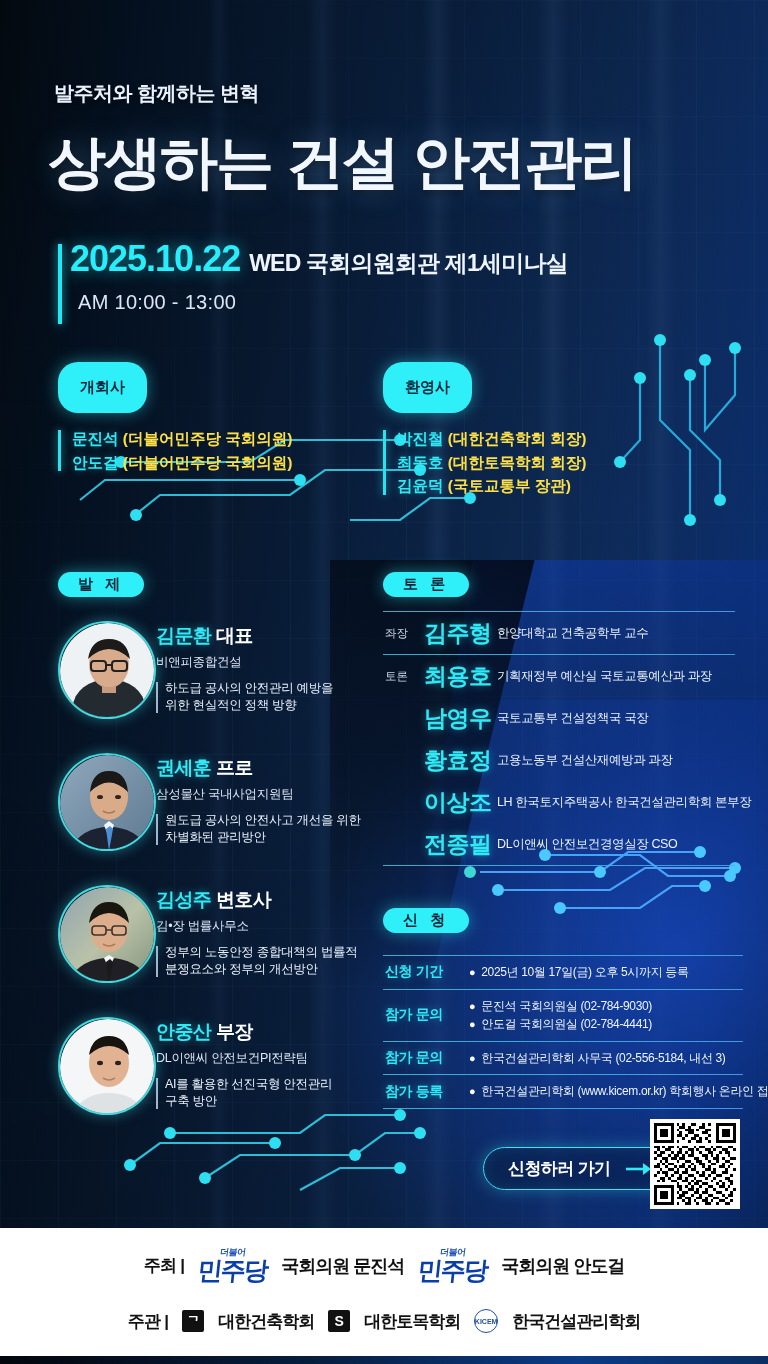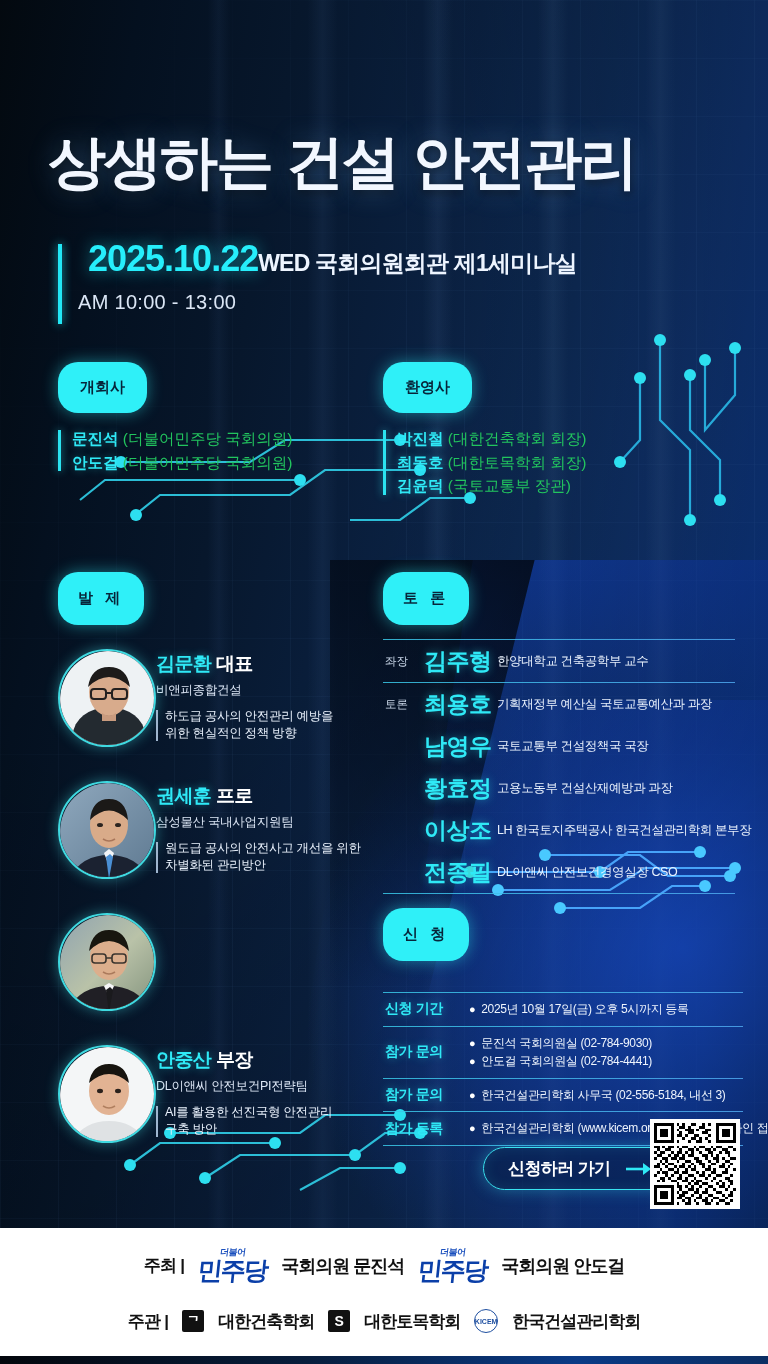--- a/index.html
+++ b/index.html
@@ -65,57 +65,57 @@
     font-size:58px; font-weight:800; letter-spacing:-2px; line-height:1;
     color:#f2f7ff;
     text-shadow:0 0 26px rgba(120,190,255,0.35), 0 3px 10px rgba(0,0,0,0.65);
     white-space:nowrap;
   }
   .date-block { position:absolute; left:58px; top:238px; }
   .date-bar {
     position:absolute; left:0; top:6px; width:4px; height:80px;
     background:#22e7f5; box-shadow:0 0 10px rgba(34,231,245,0.8);
   }
-  .date-line1 { margin-left:30px; display:flex; align-items:baseline; white-space:nowrap; }
+  .date-line1 { margin-left:12px; display:flex; align-items:baseline; gap:9px; white-space:nowrap; }
   .date-num {
     font-size:36px; font-weight:800; letter-spacing:-1px; color:#26eefb;
     text-shadow:0 0 16px rgba(38,238,251,0.55);
   }
   .date-where { font-size:23px; font-weight:700; color:#eef5ff; letter-spacing:-0.8px; }
   .date-time {
     margin-left:20px; margin-top:11px; font-size:20px; font-weight:400;
     color:#dbe6f5; letter-spacing:0.3px;
   }
 
   
   .pill {
     display:inline-block; background:#2ff0f8; color:#07253a;
     font-size:15px; font-weight:800; letter-spacing:0px;
     padding:16px 22px; border-radius:20px;
     box-shadow:0 0 16px rgba(47,240,248,0.45);
     white-space:nowrap;
   }
-  .pill.wide { letter-spacing:4px; padding:17px 20px; }
+  .pill.wide { letter-spacing:4px; padding:3px 20px; }
 
   
   .sec { position:absolute; }
   .sec-open  { left:58px;  top:362px; }
   .sec-welc  { left:383px; top:362px; }
   .sec-pres  { left:58px;  top:572px; }
   .sec-disc  { left:383px; top:572px; }
   .sec-apply { left:383px; top:908px; }
 
   .name-list { margin-top:14px; padding-left:14px; position:relative; }
   .name-list::before {
     content:""; position:absolute; left:0; top:3px; bottom:3px; width:3px;
     background:#2be3f0; box-shadow:0 0 8px rgba(43,227,240,0.7);
   }
   .name-row { font-size:15.5px; line-height:1.52; white-space:nowrap; }
   .nm { color:#2fe9f6; font-weight:800; text-shadow:0 0 8px rgba(47,233,246,0.4); }
-  .org { color:#22c55e; font-weight:400; }
+  .org { color:#fde047; font-weight:700; }
 
   
   .presenters { margin-top:16px; }
   .pres-row { display:flex; align-items:flex-start; gap:0; height:132px; }
   .avatar {
     width:98px; height:98px; border-radius:50%; flex:0 0 98px; margin-top:8px;
     border:2px solid #3fd9e0; overflow:hidden; position:relative;
     box-shadow:0 0 14px rgba(63,217,224,0.45);
   }
   .avatar svg { display:block; width:98px; height:98px; }
@@ -138,21 +138,21 @@
   .disc-row { display:flex; align-items:center; gap:9px; padding:5.5px 0 5.5px 2px; white-space:nowrap; }
   .disc-role { width:30px; font-size:11.5px; color:#c9d7e8; flex:0 0 30px; }
   .disc-name {
     width:64px; flex:0 0 64px; font-size:23px; font-weight:800; color:#2fe9f6;
     text-shadow:0 0 9px rgba(47,233,246,0.45); letter-spacing:-0.5px;
   }
   .disc-title { font-size:12.5px; color:#eaf2fd; letter-spacing:-0.4px; }
   .hr-cy { height:1px; background:linear-gradient(90deg,#39c9e8,#4ea8ef); opacity:0.85; }
 
   
-  .apply-table { margin-top:31px; width:360px; }
+  .apply-table { margin-top:22px; width:360px; }
   .apply-row { display:flex; align-items:center; padding:7px 0 7px 2px; }
   .apply-label {
     width:84px; flex:0 0 84px; font-size:14px; font-weight:800; color:#2fe9f6;
     text-shadow:0 0 8px rgba(47,233,246,0.4); letter-spacing:-0.4px;
   }
   .apply-vals { font-size:12px; color:#eef4fd; letter-spacing:-0.35px; }
   .apply-val { display:flex; align-items:baseline; gap:6px; line-height:1.55; white-space:nowrap; }
   .bullet { color:#ffffff; font-size:11px; }
 
   
@@ -263,20 +263,21 @@
         <circle cx="275" cy="1143" r="6"></circle>
       <circle cx="170" cy="1133" r="6"></circle>
         <circle cx="400" cy="1115" r="6"></circle>
       <circle cx="205" cy="1178" r="6"></circle>
         <circle cx="420" cy="1133" r="6"></circle>
       <circle cx="400" cy="1168" r="6"></circle>
         <circle cx="355" cy="1155" r="6"></circle>
     </g>
   </svg>
 
+  <div class="kicker">발주처와 함께하는 변혁</div>
   <div class="main-title">상생하는 건설 안전관리</div>
 
   <div class="date-block">
     <div class="date-bar"></div>
     <div class="date-line1">
       <span class="date-num">2025.10.22</span>
       <span class="date-where">WED 국회의원회관 제1세미나실</span>
     </div>
     <div class="date-time">AM 10:00 - 13:00</div>
   </div>
@@ -407,20 +408,31 @@
               <path d="M44 71 l5 11 l5 -11 l-5 -3z" fill="#f5f6f8"></path>
               <path d="M46 75 l3 23 l4 -23 l-3 -3z" fill="#1a1a1d"></path>
               <ellipse cx="49" cy="42" rx="19" ry="23" fill="#dcae8c"></ellipse>
               <path d="M29 36 q20 -20 40 0 q-3 -21 -20 -21 q-17 0 -20 21z" fill="#18160f"></path>
               <rect x="32" y="39" width="14" height="9" rx="3" fill="none" stroke="#3a342e" stroke-width="1.6"></rect>
               <rect x="52" y="39" width="14" height="9" rx="3" fill="none" stroke="#3a342e" stroke-width="1.6"></rect>
               <line x1="46" y1="43" x2="52" y2="43" stroke="#3a342e" stroke-width="1.6"></line>
               <path d="M43 57 q6 4 12 0" stroke="#ab7a5c" stroke-width="1.6" fill="none"></path>
             </g>
             </svg>
+        </div>
+        <div class="pres-info">
+          <div class="pres-name">
+            <span class="pn">김성주</span>
+            <span class="pt">변호사</span>
+          </div>
+          <div class="pres-aff">김•장 법률사무소</div>
+          <div class="pres-topic">
+            <div>정부의 노동안정 종합대책의 법률적</div>
+            <div>분쟁요소와 정부의 개선방안</div>
+          </div>
         </div>
       </div>
 
       <div class="pres-row">
         <div class="avatar">
           <svg viewBox="0 0 98 98">
               <defs>
                 <clipPath id="c4">
                   <circle cx="49" cy="49" r="49"></circle>
                 </clipPath>

